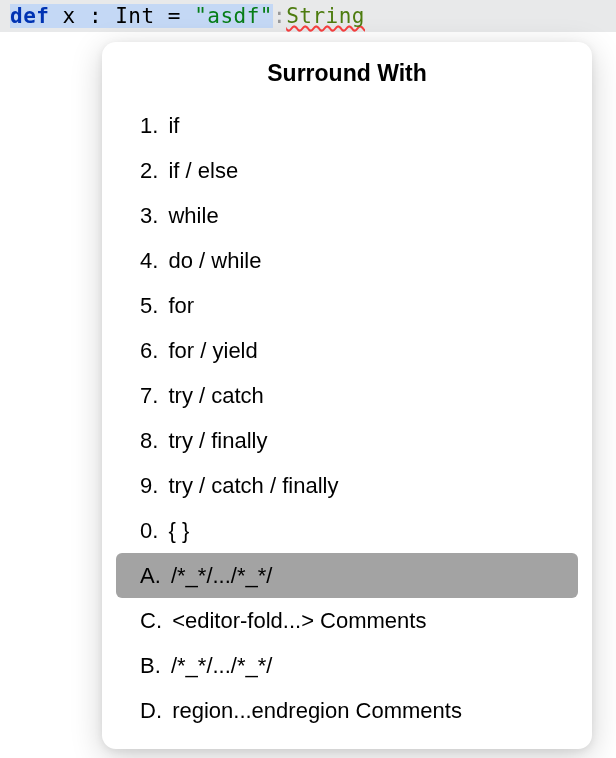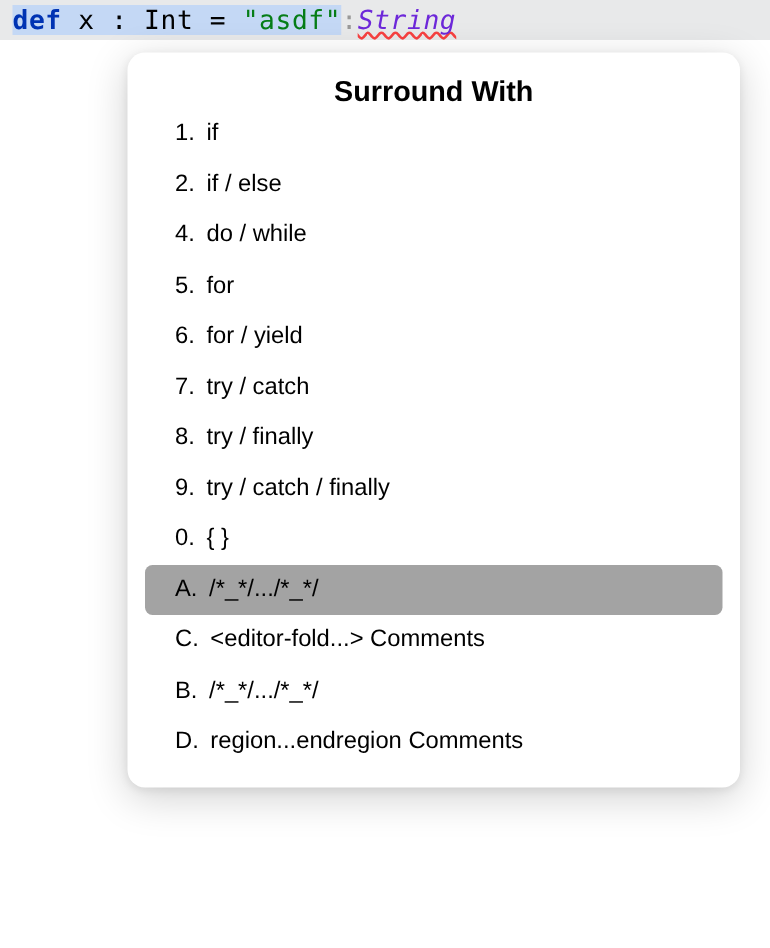--- a/index.html
+++ b/index.html
@@ -39,46 +39,46 @@
       color: #000000;
       margin-top: 12px;
     }
     .str {
       color: #067d17;
     }
     .hint-colon {
       color: #999999;
     }
     .hint-type {
-      color: #6d28d9;
+      color: #4d7c0f;
       text-decoration: wavy underline #f74040;
       text-decoration-skip-ink: none;
-      font-style: italic;
     }
     .popup {
       position: absolute;
       top: 42px;
       left: 102px;
       width: 490px;
       background: #ffffff;
       border-radius: 14px;
       box-shadow: 0 8px 32px rgba(0,0,0,0.18), 0 2px 8px rgba(0,0,0,0.08);
       padding: 18px 14px 16px 14px;
     }
     .popup-title {
       font-size: 23px;
       font-weight: 700;
       text-align: center;
       color: #000000;
+      margin-bottom: 16px;
     }
     .popup-list {
       list-style: none;
     }
     .popup-item {
-      font-size: 19px;
+      font-size: 22px;
       color: #000000;
       padding: 6px 24px;
       border-radius: 6px;
       line-height: 1.5;
       cursor: default;
     }
     .popup-item.selected {
       background: #a3a3a3;
     }
     .popup-item .key {
@@ -110,20 +110,24 @@
 <div class="popup">
   <div class="popup-title">Surround With</div>
   <ul class="popup-list">
     <li class="popup-item">
       <span class="key">1.</span>
       <span>if</span>
     </li>
     <li class="popup-item">
       <span class="key">2.</span>
       <span>if / else</span>
+    </li>
+    <li class="popup-item">
+      <span class="key">3.</span>
+      <span>while</span>
     </li>
     <li class="popup-item">
       <span class="key">4.</span>
       <span>do / while</span>
     </li>
     <li class="popup-item">
       <span class="key">5.</span>
       <span>for</span>
     </li>
     <li class="popup-item">

